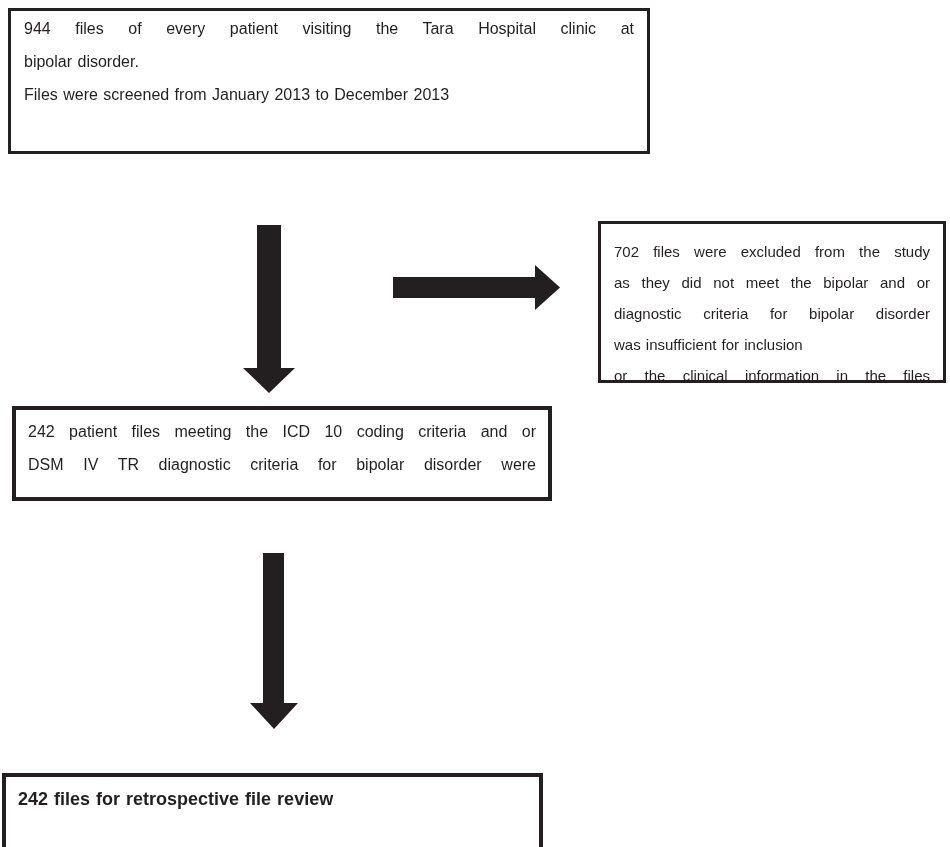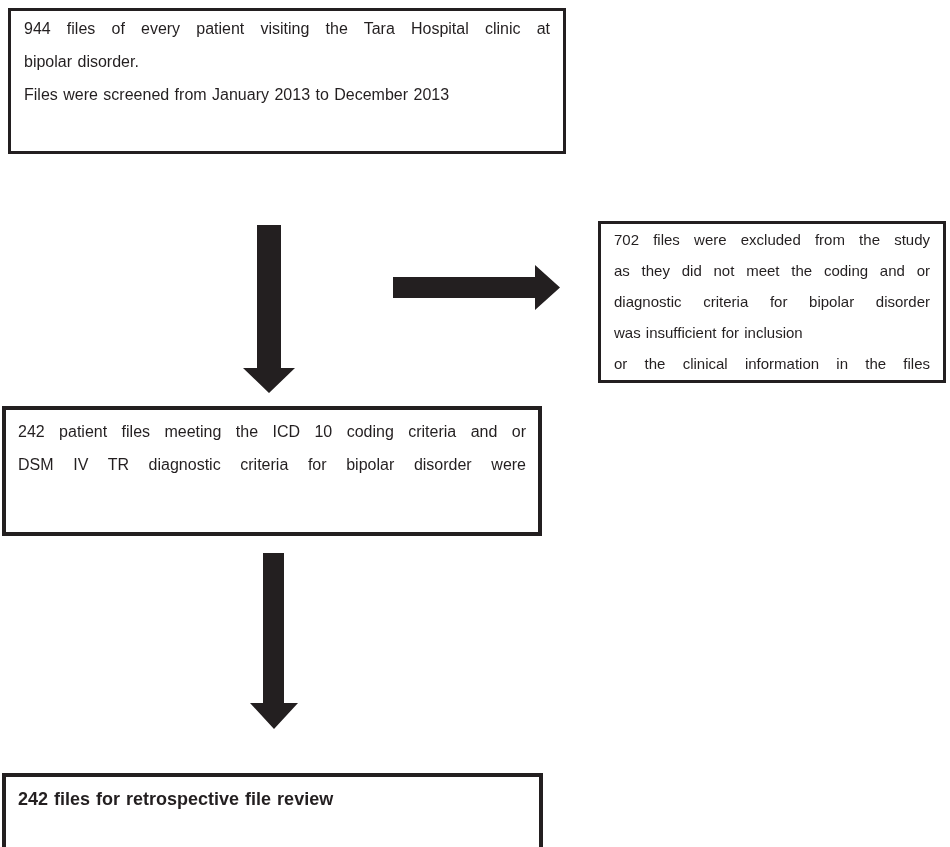--- a/index.html
+++ b/index.html
@@ -30,35 +30,35 @@
     overflow: hidden;
     white-space: normal;
     word-spacing: 1px;
   }
   .justify {
     text-align: justify;
     text-align-last: justify;
   }
   
   #box-screened {
-    left: 8px; top: 8px; width: 558px; height: 146px;
+    left: 8px; top: 8px; width: 642px; height: 146px;
     padding: 1px 13px;
     font-size: 16px;
   }
   #box-screened .line { line-height: 33px; height: 33px; }
   
   #box-excluded {
     left: 598px; top: 221px; width: 348px; height: 162px;
-    padding: 0 13px;
+    padding: 12px 13px;
     font-size: 15px;
   }
   #box-excluded .line { line-height: 31px; height: 31px; }
   
   #box-included {
-    left: 2px; top: 406px; width: 540px; height: 130px;
+    left: 12px; top: 406px; width: 540px; height: 95px;
     border-width: 4px;
     padding: 5px 12px;
     font-size: 16px;
   }
   #box-included .line { line-height: 33px; height: 33px; }
   
   #box-review {
     left: 2px; top: 773px; width: 541px; height: 84px;
     border-width: 4px;
     padding: 9px 12px;
@@ -90,21 +90,21 @@
   </div>
 
   <div class="arrow" style="left:393px; top:265px; width:167px; height:45px;">
     <svg width="167" height="45" viewBox="0 0 167 45" aria-hidden="true">
       <polygon fill="currentColor" points="0,12 142,12 142,0 167,22.5 142,45 142,33 0,33"></polygon>
     </svg>
   </div>
 
   <div class="fbox" id="box-excluded">
     <div class="line justify">702 files were excluded from the study</div>
-    <div class="line justify">as they did not meet the coding and or</div>
+    <div class="line justify">as they did not meet the bipolar and or</div>
     <div class="line justify">diagnostic criteria for bipolar disorder</div>
     <div class="line">was insufficient for inclusion</div>
     <div class="line justify">or the clinical information in the files</div>
   </div>
 
   <div class="fbox" id="box-included">
     <div class="line justify">242 patient files meeting the ICD 10 coding criteria and or</div>
     <div class="line justify">DSM IV TR diagnostic criteria for bipolar disorder were</div>
   </div>
 

